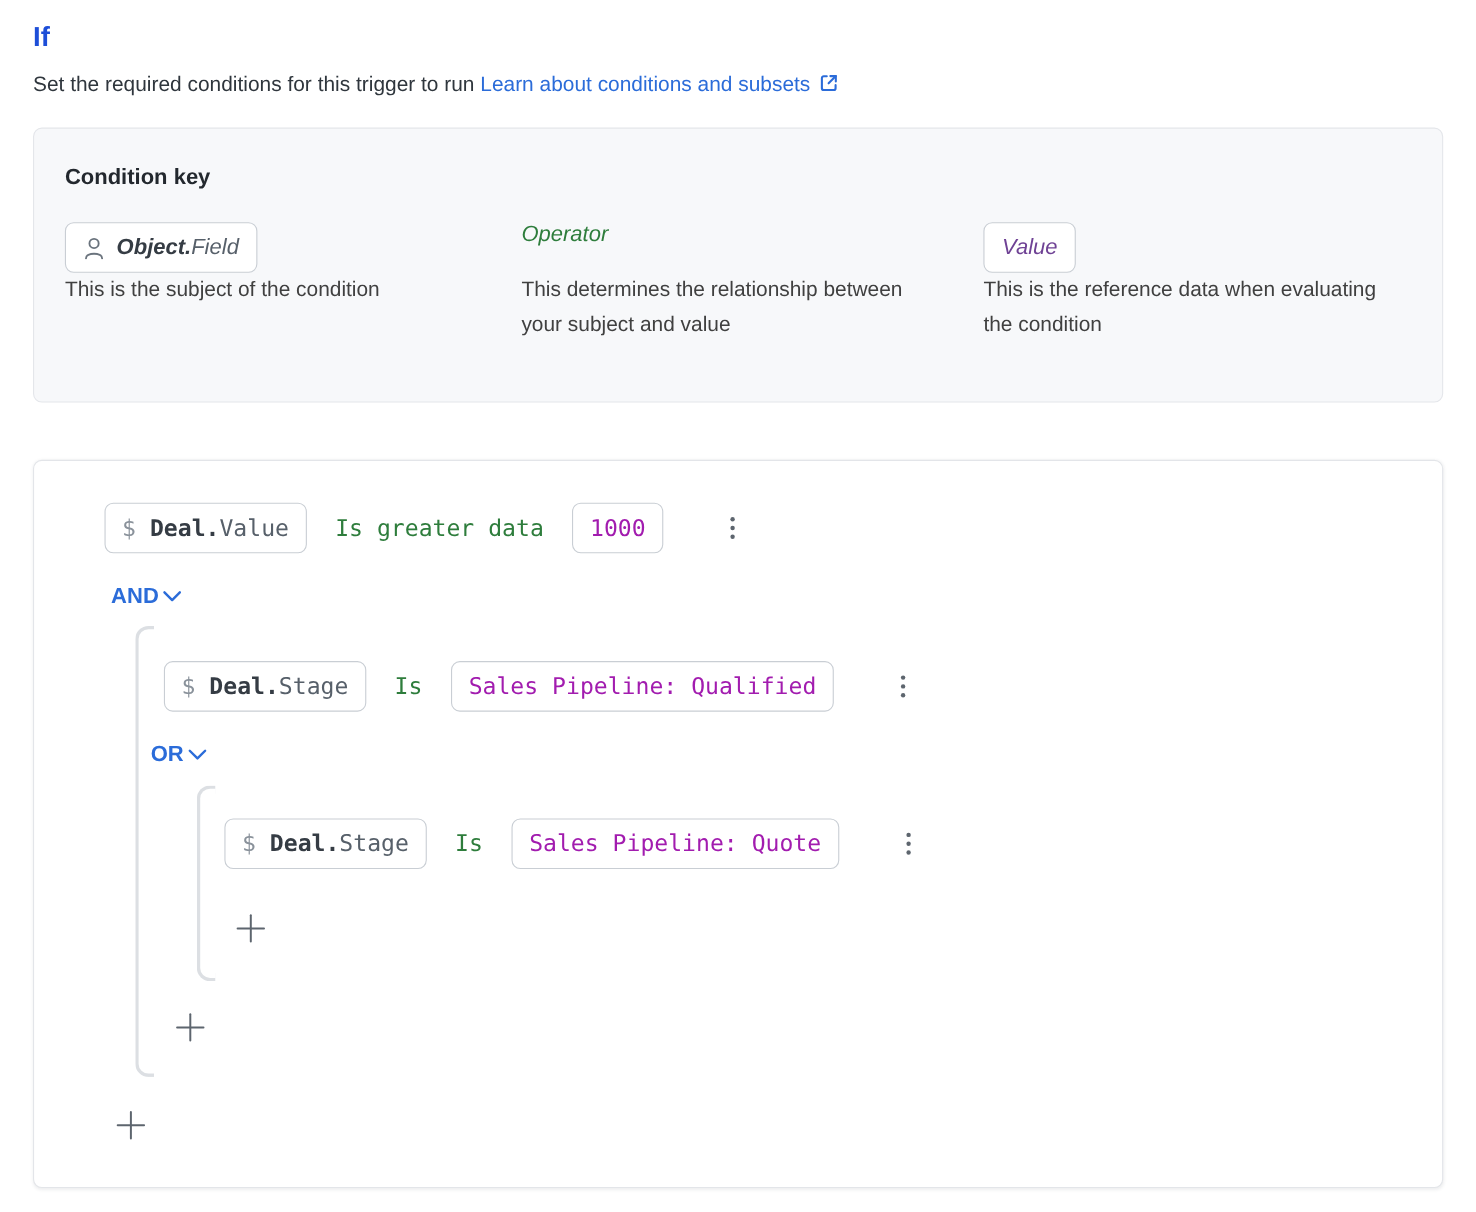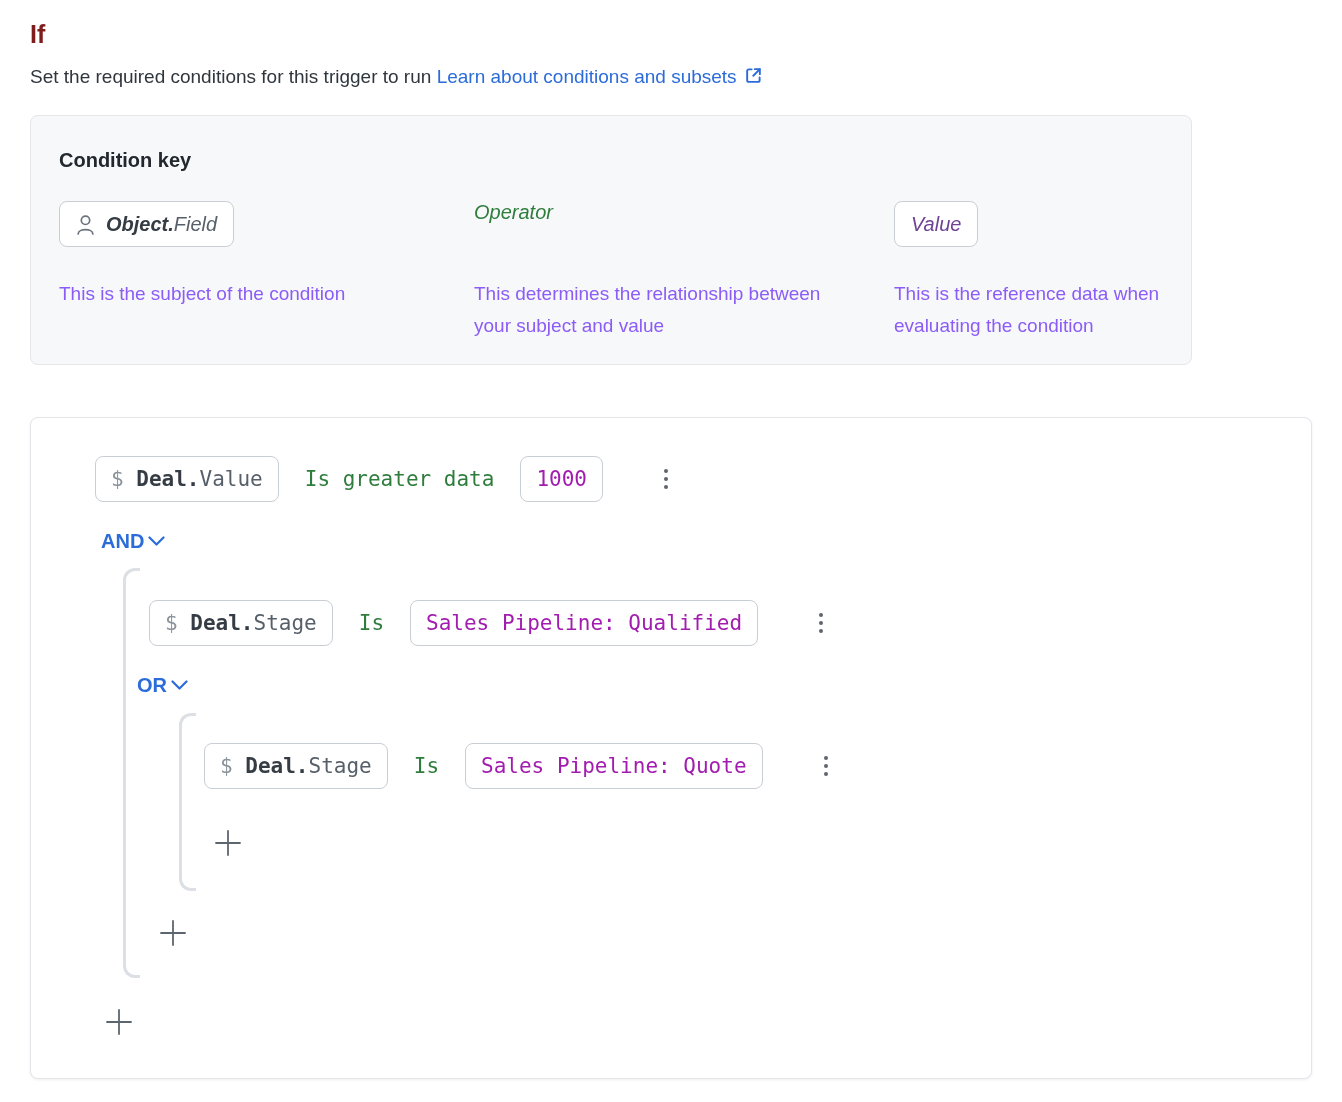--- a/index.html
+++ b/index.html
@@ -5,47 +5,47 @@
   * { margin:0; padding:0; box-sizing:border-box; }
   html,body { background:#ffffff; }
   body {
     width:1342px; height:1102px;
     font-family:"Liberation Sans", sans-serif;
     color:#24292f;
     overflow:hidden;
   }
   .page { padding:16px 30px 0 30px; }
 
-  .page-title { font-size:25px; font-weight:bold; color:#7f1d1d; margin:4px 0 17px 0; }
+  .page-title { font-size:25px; font-weight:bold; color:#1d4ed8; margin:4px 0 17px 0; }
 
   .subtitle { font-size:19px; color:#2f363d; margin-bottom:27px; }
   .subtitle-link { color:#2b6cd9; text-decoration:none; cursor:pointer; }
   .ext-icon { margin-left:7px; vertical-align:-2px; }
 
   
   .key-panel {
-    width:1162px; height:250px;
+    width:1282px; height:250px;
     background:#f7f8fa;
     border:1px solid #e4e6ea;
     border-radius:8px;
     padding:33px 28px 0 28px;
   }
   .key-title { font-size:20px; font-weight:bold; color:#23282e; }
   .key-grid { display:grid; grid-template-columns:415px 420px 1fr; margin-top:29px; }
   .key-slot { height:46px; display:flex; align-items:flex-start;font-style:italic; }
   .key-chip {
     display:inline-flex; align-items:center; gap:11px;
     background:#ffffff; border:1px solid #c9ced4; border-radius:8px;
     padding:0 16px; height:46px; font-size:20px;
   }
   .key-chip .obj-bold { font-weight:bold; color:#353c44; }
   .key-chip .obj-rest { color:#57606a; }
   .operator-label { font-size:20px; color:#2e7d3c; }
   .value-chip-text { font-size:20px; color:#6f4295; }
-  .key-desc { margin-top:31px; font-size:19px; line-height:32px; color:#8b5cf6; max-width:362px; }
+  .key-desc { font-size:19px; line-height:32px; color:#404040; max-width:362px; }
 
   
   .builder-panel {
     position:relative;
     width:1282px; height:662px;
     margin-top:52px;
     background:#ffffff;
     border:1px solid #e3e5e9;
     border-radius:8px;
     box-shadow:0 1px 3px rgba(25,35,45,0.08);

